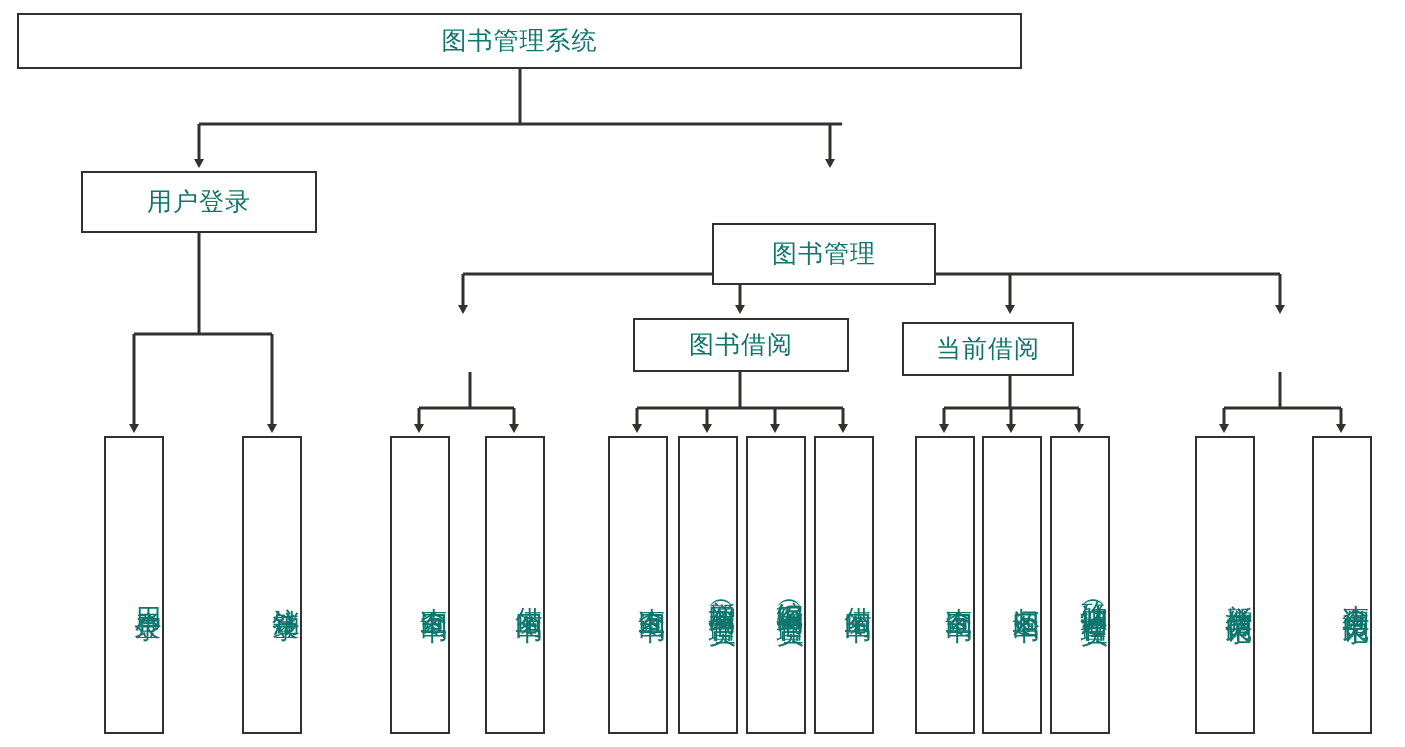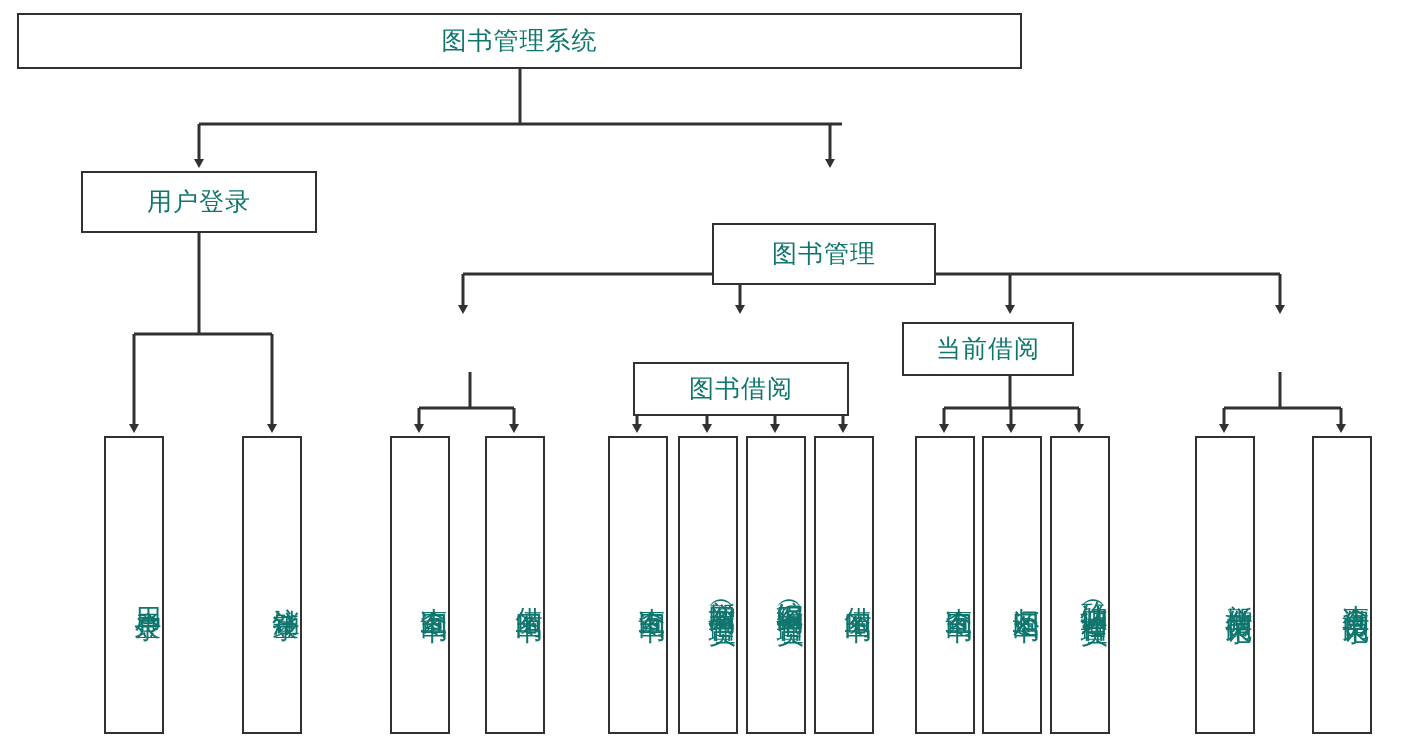--- a/index.html
+++ b/index.html
@@ -125,21 +125,21 @@
     <span>图书管理系统</span>
   </div>
 
   <div class="node horiz" style="left:81px; top:171px; width:236px; height:62px;">
     <span>用户登录</span>
   </div>
   <div class="node horiz" style="left:712px; top:185px; width:224px; height:62px;margin-top:38px;">
     <span>图书管理</span>
   </div>
 
-  <div class="node horiz" style="left:633px; top:318px; width:216px; height:54px;margin-top:44px;">
+  <div class="node horiz" style="left:633px; top:318px; width:216px; height:54px;">
     <span>图书借阅</span>
   </div>
   <div class="node horiz" style="left:902px; top:322px; width:172px; height:54px;">
     <span>当前借阅</span>
   </div>
 
   <div class="node vert" style="left:104px; top:436px; width:60px; height:298px;">
     <span class="vtext">用户登录</span>
   </div>
   <div class="node vert" style="left:242px; top:436px; width:60px; height:298px;">

